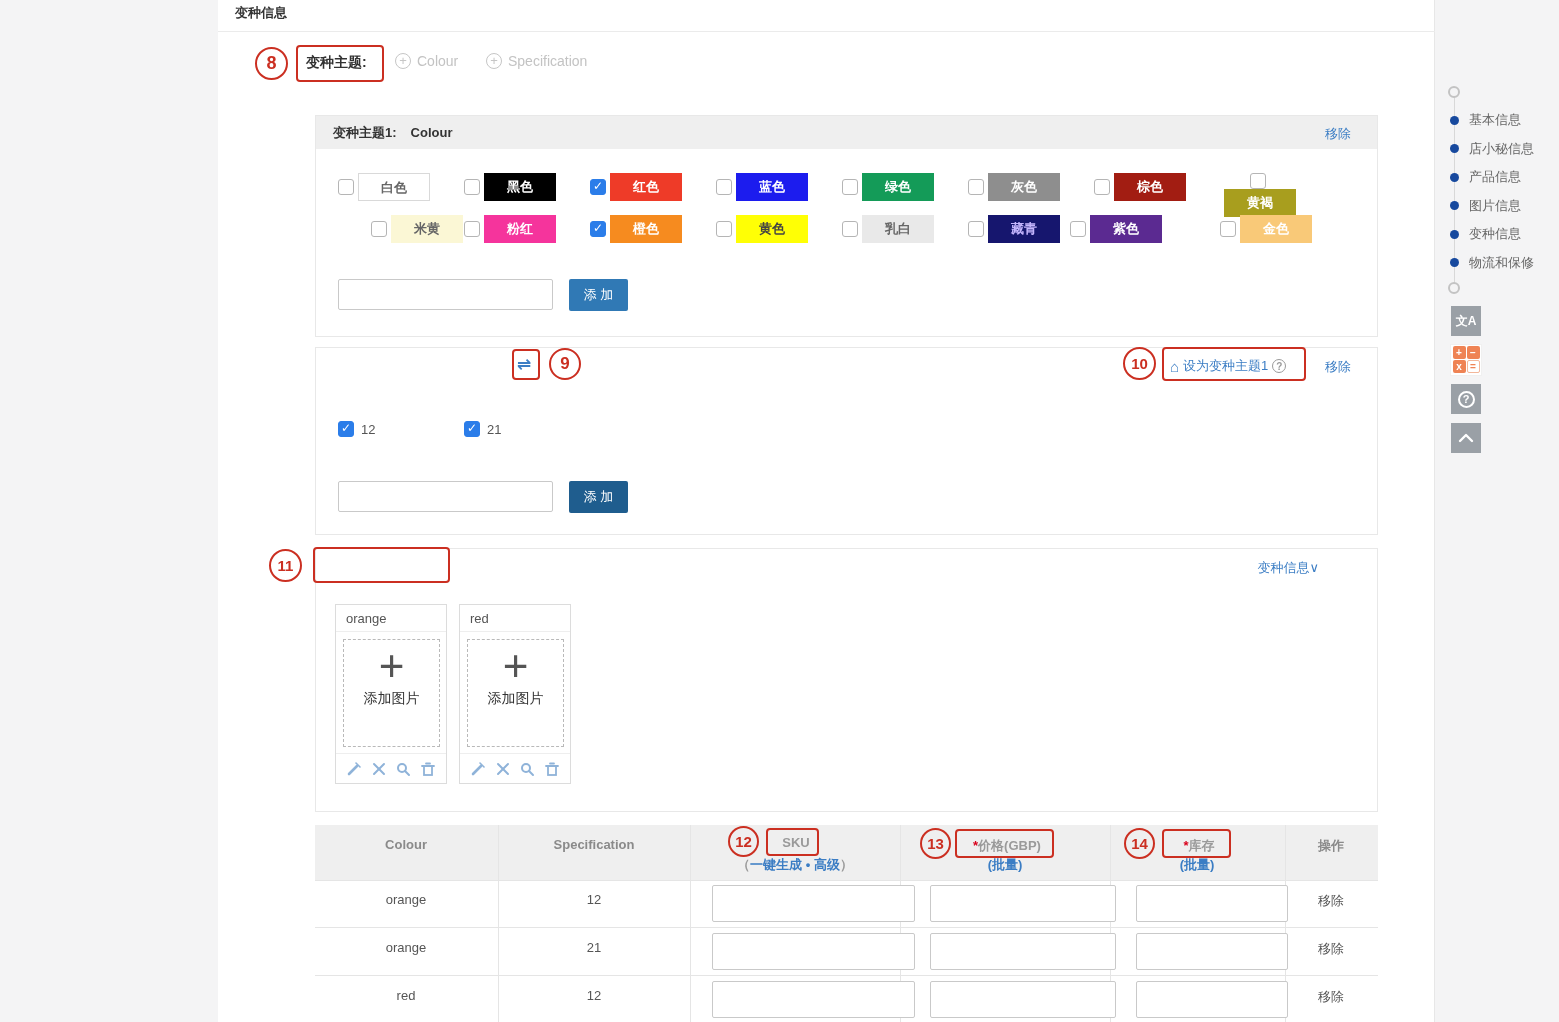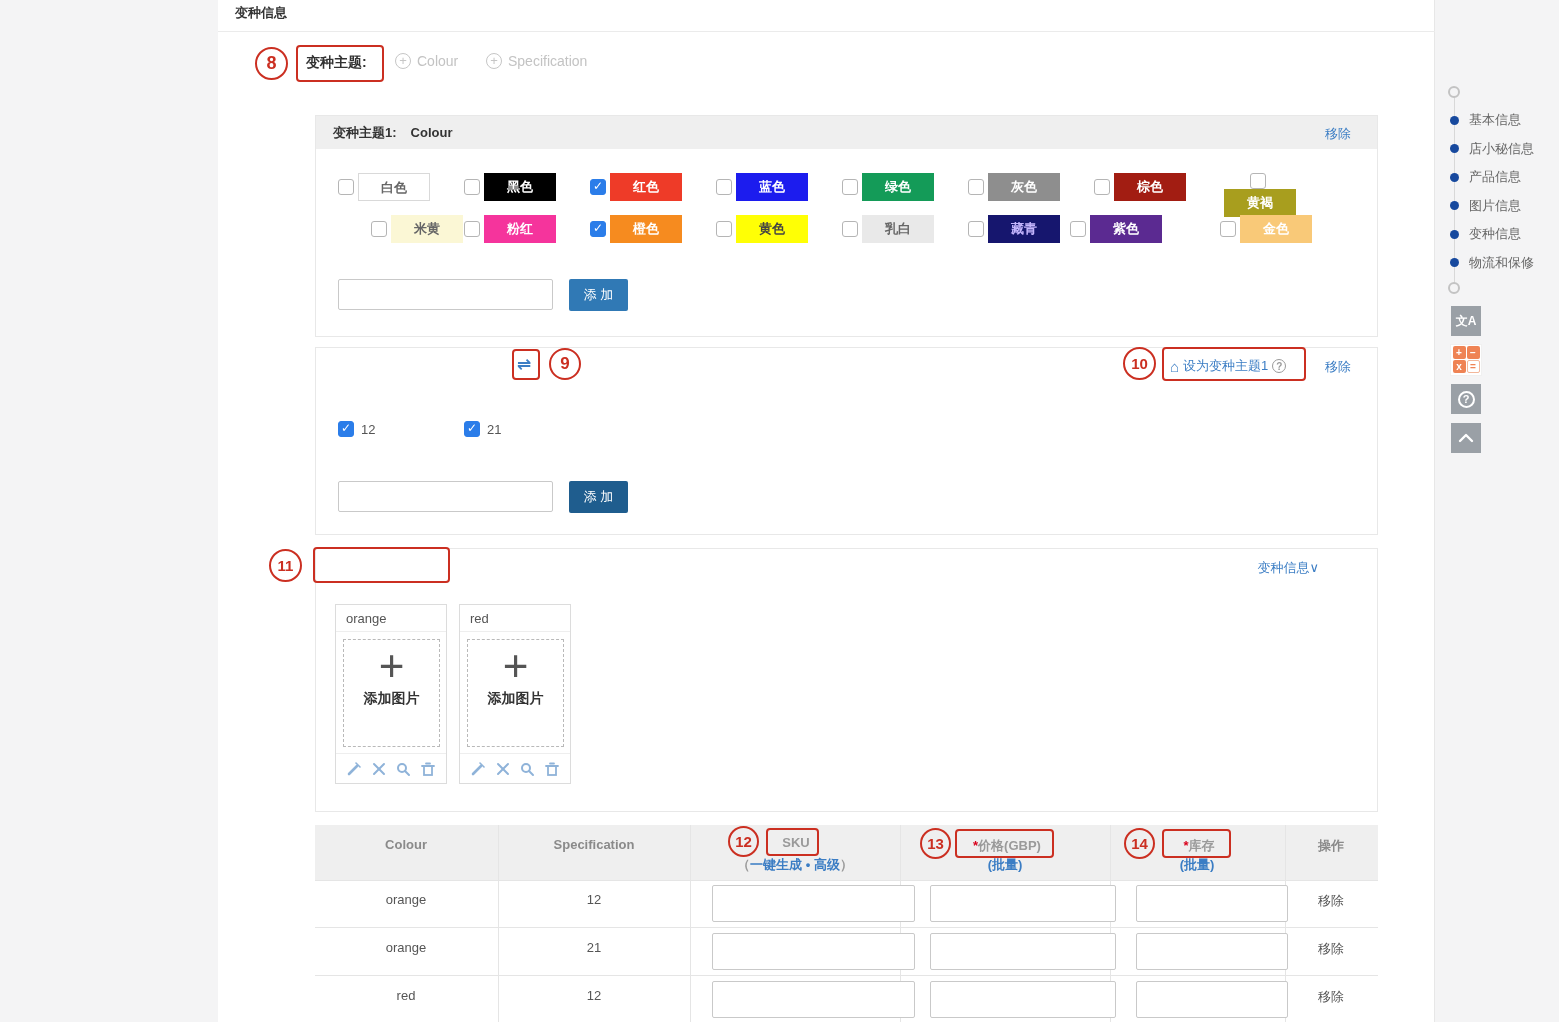--- a/index.html
+++ b/index.html
@@ -31,21 +31,21 @@
 
   .txt-input { position:absolute; background:#fff; border:1px solid #c9c9c9; border-radius:2px; font-size:13px; padding:0 6px; font-family:inherit; }
   .add-btn { position:absolute; border:none; border-radius:2px; color:#fff; font-size:13px; cursor:pointer; font-family:inherit; }
 
   .val-item { position:absolute; display:flex; align-items:center; gap:7px; font-size:13px; color:#555; }
 
   .img-card { position:absolute; top:55px; width:112px; height:180px; border:1px solid #dcdcdc; background:#fff; }
   .img-card .lbl { height:27px; line-height:27px; padding-left:10px; font-size:13px; color:#555; border-bottom:1px solid #eee; }
   .img-card .dashed { position:absolute; left:7px; top:34px; width:97px; height:108px; border:1px dashed #b9b9b9; text-align:center; cursor:pointer; }
   .img-card .plus { font-size:44px; line-height:52px; color:#555; font-weight:400; }
-  .img-card .addtxt { font-size:14px; font-weight:bold; color:#333; margin-top:-2px; }
+  .img-card .addtxt { font-size:14px; font-weight:normal; color:#333; margin-top:-2px; }
   .img-card .tools { position:absolute; left:0; bottom:0; width:100%; height:30px; border-top:1px solid #eee; display:flex; align-items:center; justify-content:space-around; padding:0 6px; }
   .img-card .tools svg { cursor:pointer; }
 
   .tbl-headtext { position:absolute; font-size:13px; font-weight:bold; color:#8a8a8a; transform:translateX(-50%); }
   .tbl-sub { position:absolute; font-size:13px; font-weight:bold; transform:translateX(-50%); white-space:nowrap; }
   .tbl-sub .pr { color:#9a9a9a; }
   .tbl-sub .lk { color:#3b7dc4; cursor:pointer; }
   .vline { position:absolute; width:1px; background:#e5e5e5; }
   .hline { position:absolute; height:1px; background:#e5e5e5; }
   .cell-txt { position:absolute; font-size:13px; color:#555; transform:translateX(-50%); }

